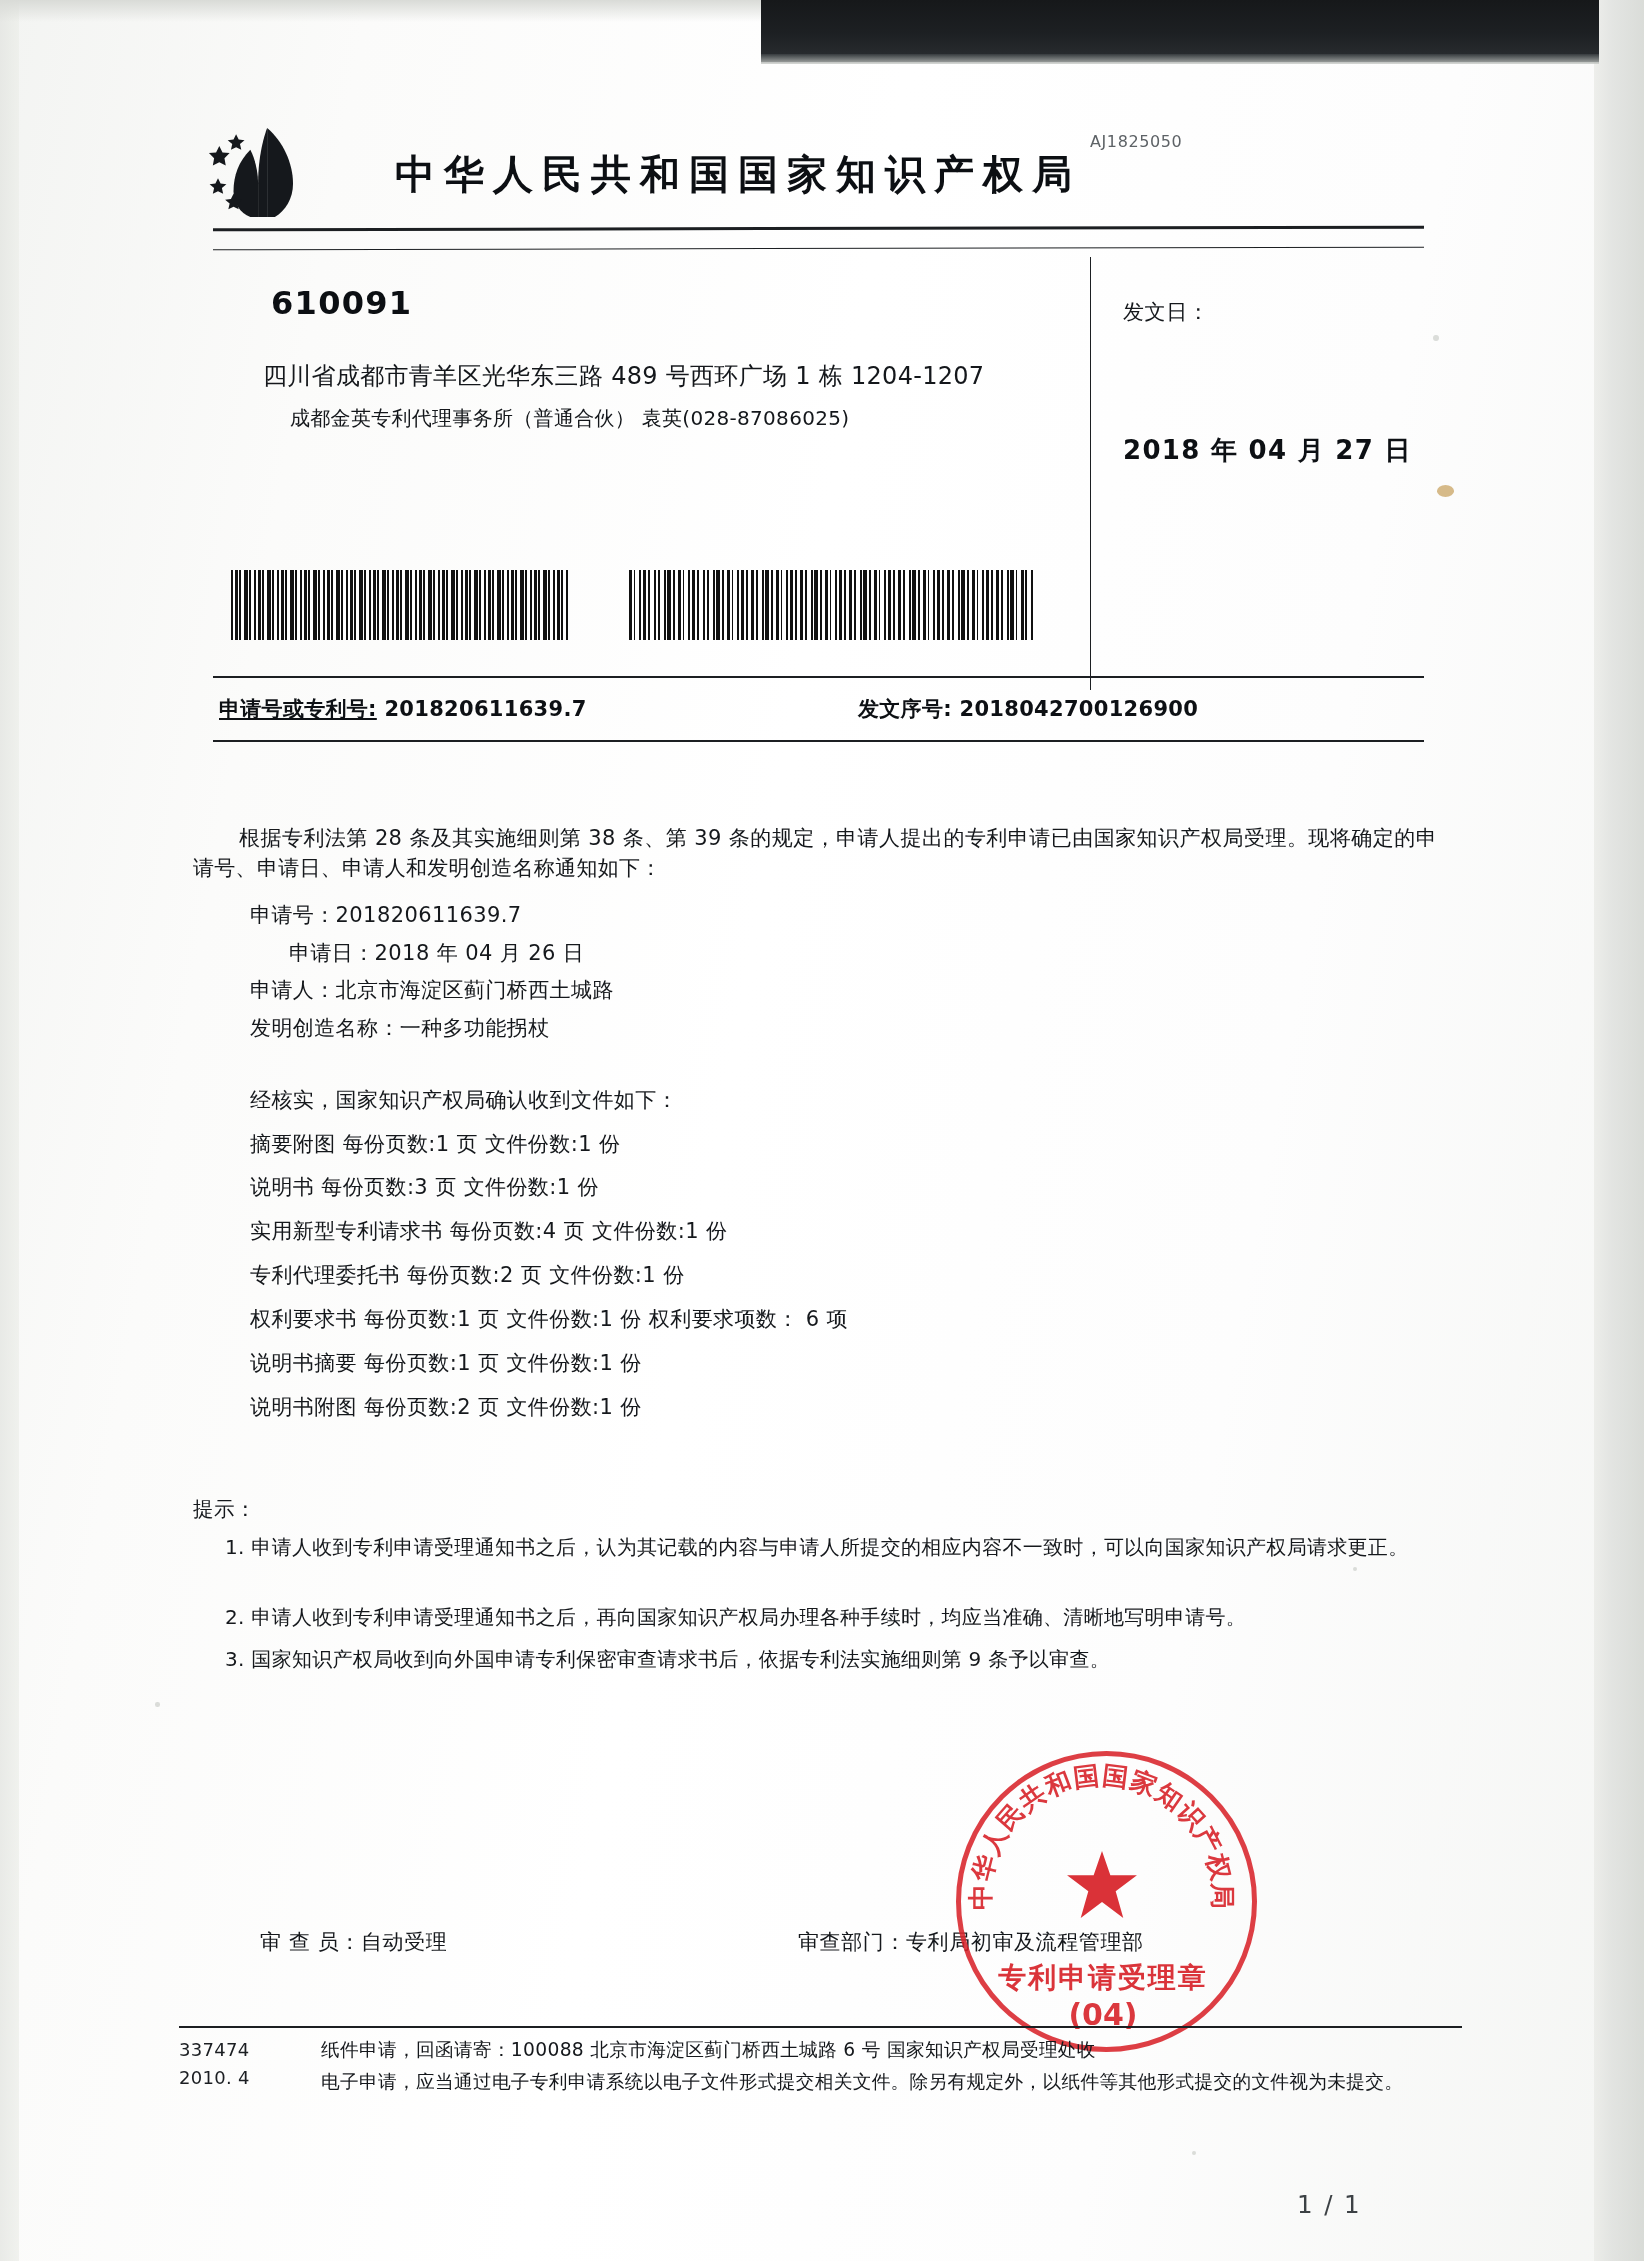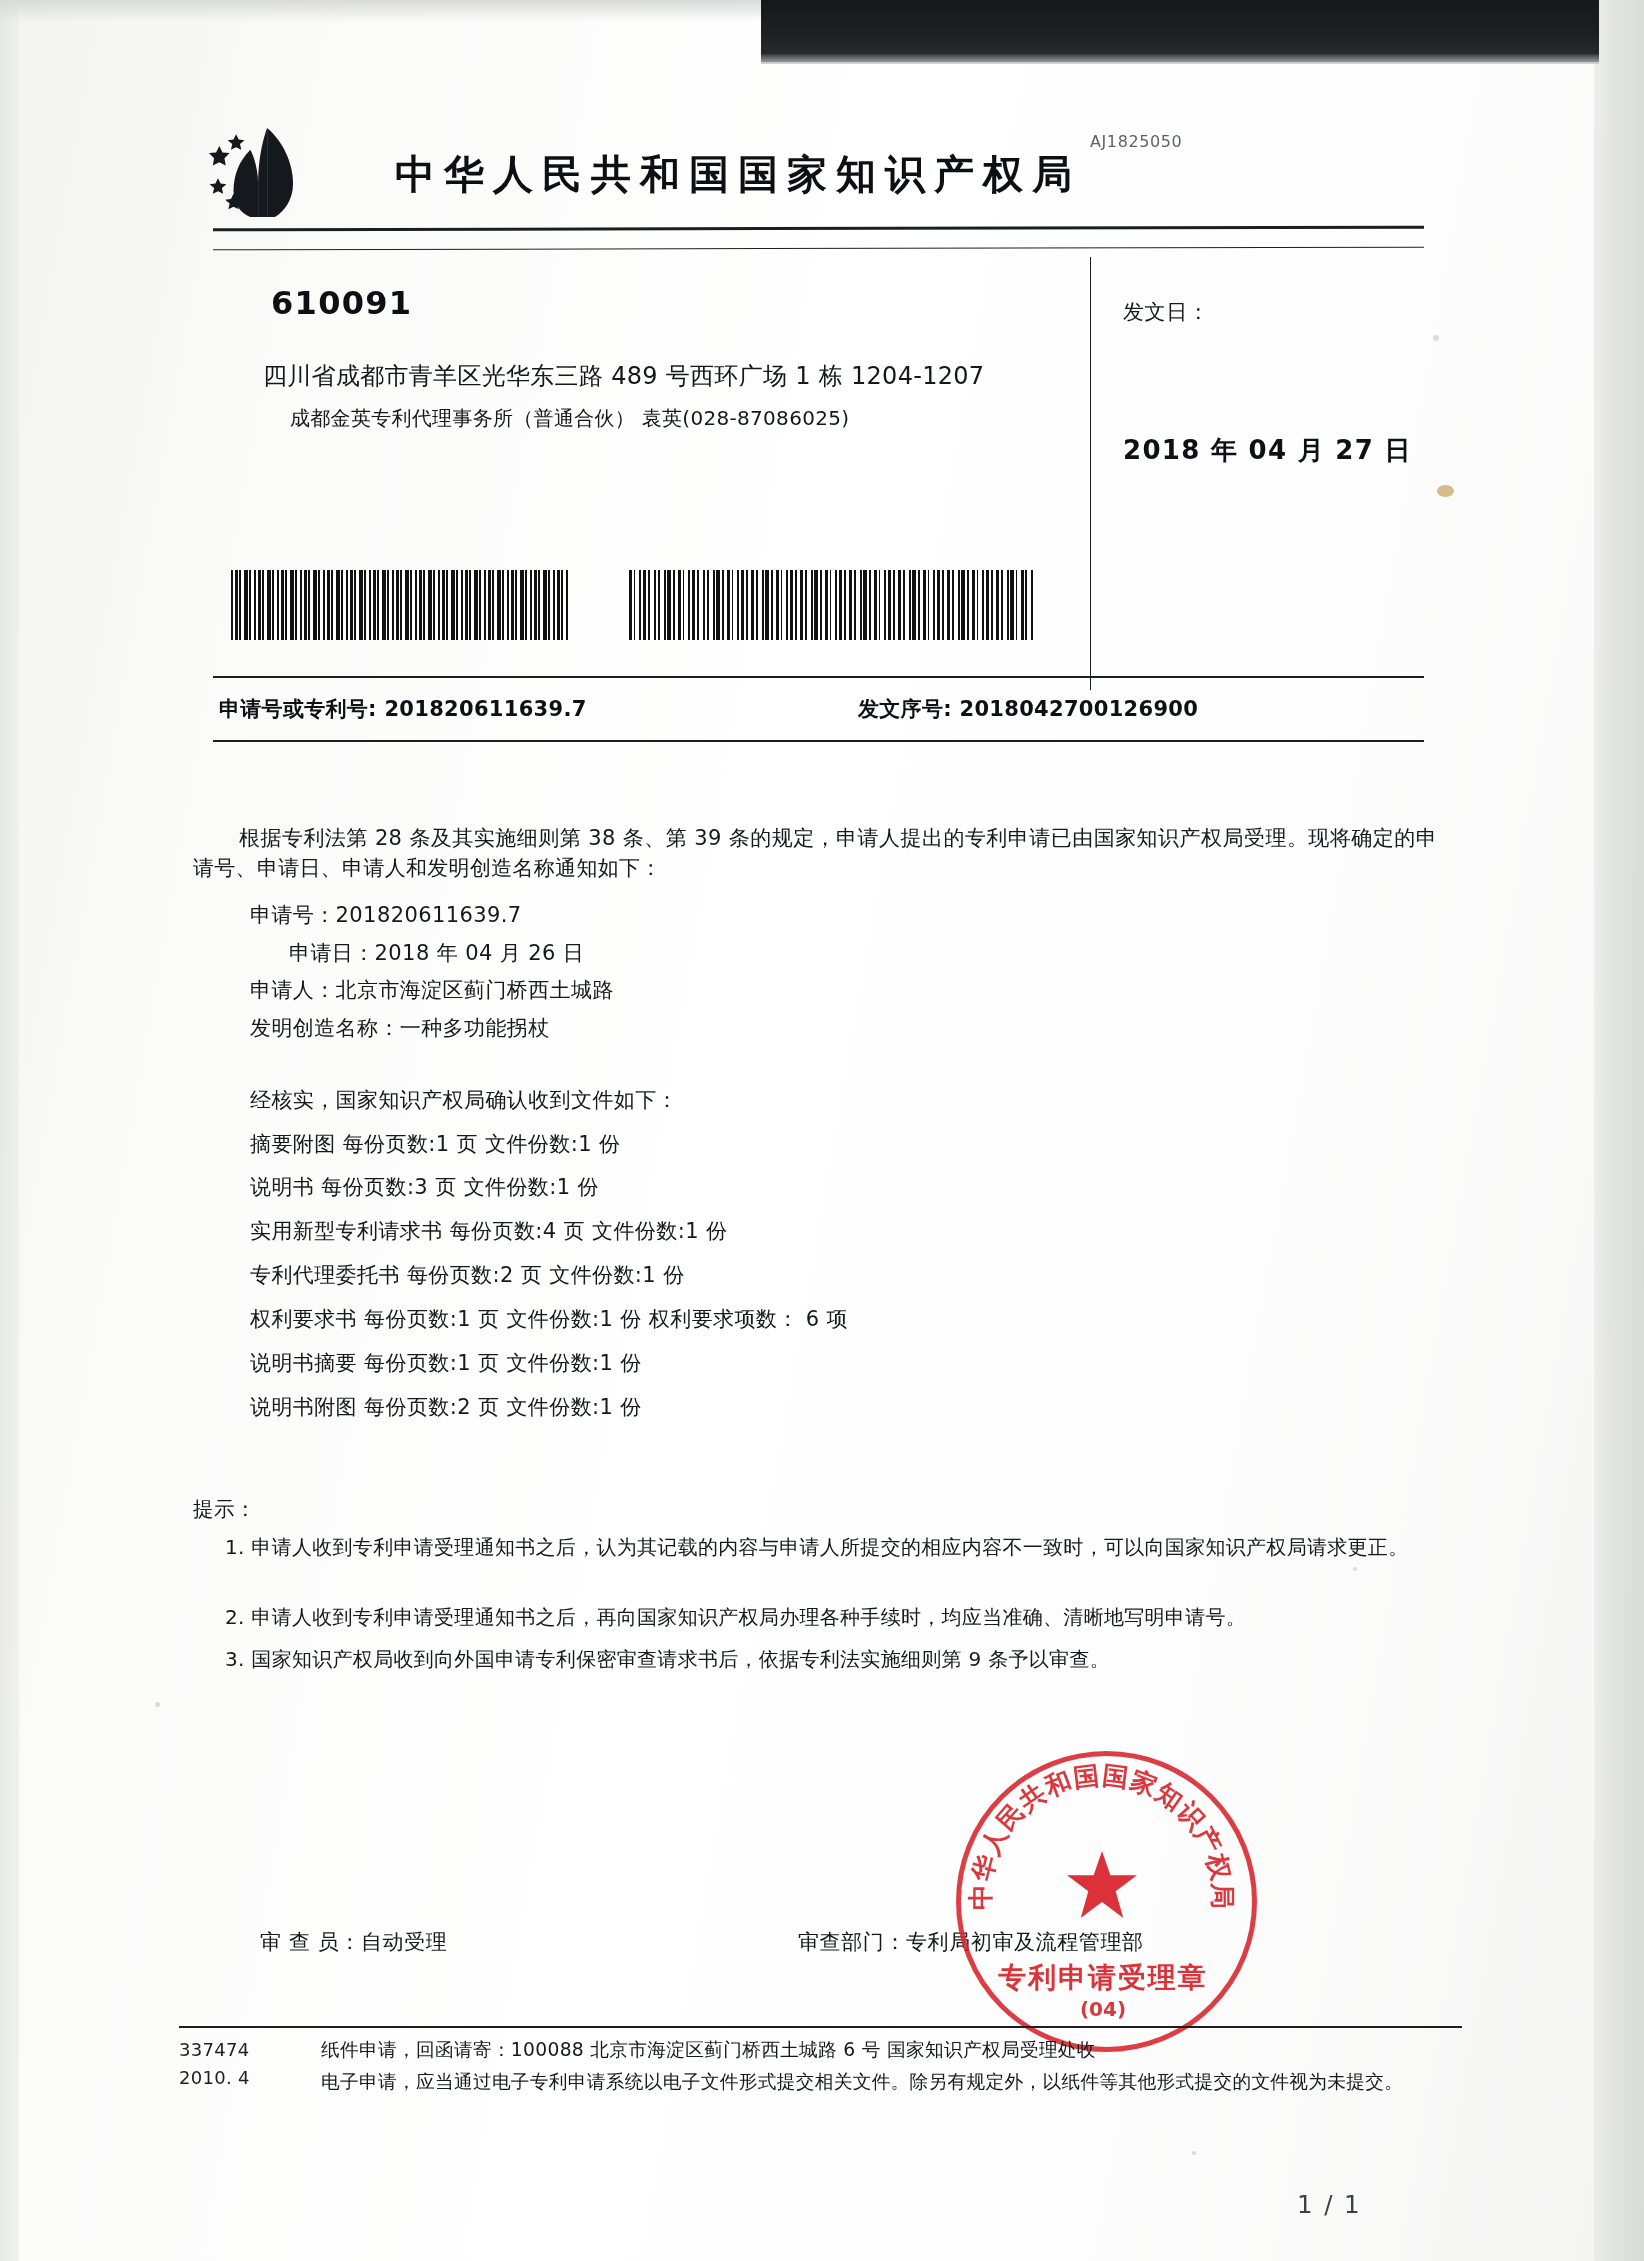--- a/index.html
+++ b/index.html
@@ -194,21 +194,21 @@
 
   #app-number-line {
     position: absolute;
     left: 219px; top: 695px;
     font-size: 21px;
     font-weight: bold;
     color: #0d1014;
     letter-spacing: 0.3px;
     white-space: nowrap;
   }
-  #app-number-line .lbl { font-weight: bold; }
+  #app-number-line .lbl { font-weight: bold; text-decoration: underline; }
   #serial-line {
     position: absolute;
     left: 858px; top: 695px;
     font-size: 21px;
     font-weight: bold;
     color: #0d1014;
     letter-spacing: 0.3px;
     white-space: nowrap;
   }
 
@@ -339,21 +339,21 @@
     font-weight: bold;
     letter-spacing: 1.9px;
     opacity: .92;
   }
   #seal-code {
     position: absolute;
     left: 34px; top: 246px;
     width: 226px;
     text-align: center;
     color: #d8232a;
-    font-size: 20px;
+    font-size: 30px;
     font-weight: bold;
     opacity: .9;
   }
   #seal-star {
     position: absolute;
     left: 108px; top: 97px;
     width: 76px; height: 76px;
     color: #d8232a;
     opacity: .93;
   }

